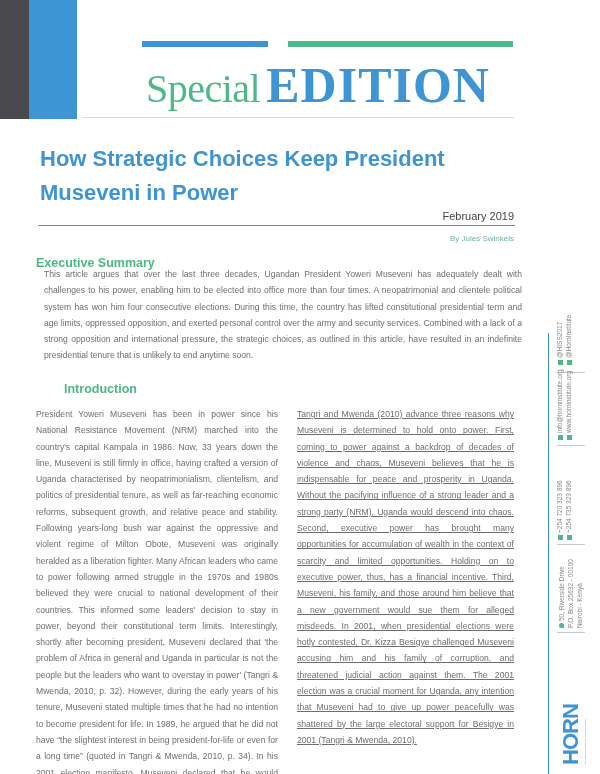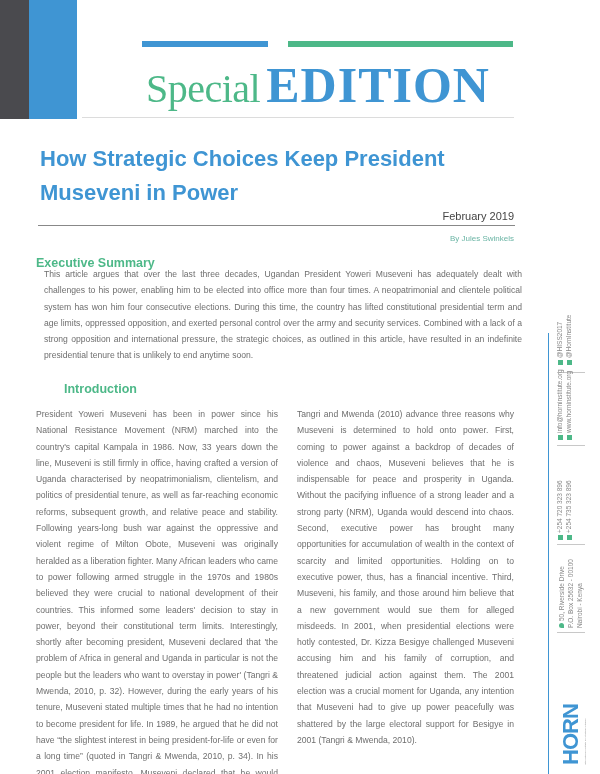--- a/index.html
+++ b/index.html
@@ -24,21 +24,21 @@
   .date-line { position: absolute; left: 38px; top: 225px; width: 477px; height: 1px; background: #888; }
   .byline { position: absolute; right: 86px; top: 234px; font-size: 8px; color: #6bb5a5; }
 
   .h2 { position: absolute; color: #4db888; font-size: 12.5px; font-weight: bold; }
   .h2-exec { left: 36px; top: 256px; text-align: center; }
   .h2-intro { left: 36px; top: 382px; margin-left: 28px; }
 
   .para { position: absolute; font-size: 8.6px; line-height: 16.3px; text-align: justify; color: #6e6e6e; }
   .exec-text { left: 36px; top: 266px; width: 478px; margin-left: 8px; }
   .col1 { left: 36px; top: 406px; width: 242px; }
-  .col2 { left: 297px; top: 406px; width: 217px; }
+  .col2 { left: 297px; top: 406px; width: 217px; text-decoration: underline; }
 
   .sidebar-line { position: absolute; left: 548px; top: 333px; width: 1px; height: 441px; background: #3f95d3; }
   .vert { position: absolute; transform: rotate(-90deg); transform-origin: left top; white-space: nowrap;
     font-size: 6.5px; line-height: 9px; color: #888; }
   .vert .ico { display: inline-block; width: 5px; height: 5px; background: #4db888; margin-right: 2px; vertical-align: middle; }
   .vert .pin { display: inline-block; width: 5px; height: 5px; border-radius: 50% 50% 50% 0; background: #4db888; margin-right: 2px; }
   .v-social { left: 555px; top: 365px; }
   .v-web { left: 555px; top: 440px; }
   .v-phone { left: 555px; top: 540px; }
   .v-addr { left: 557px; top: 628px; }

